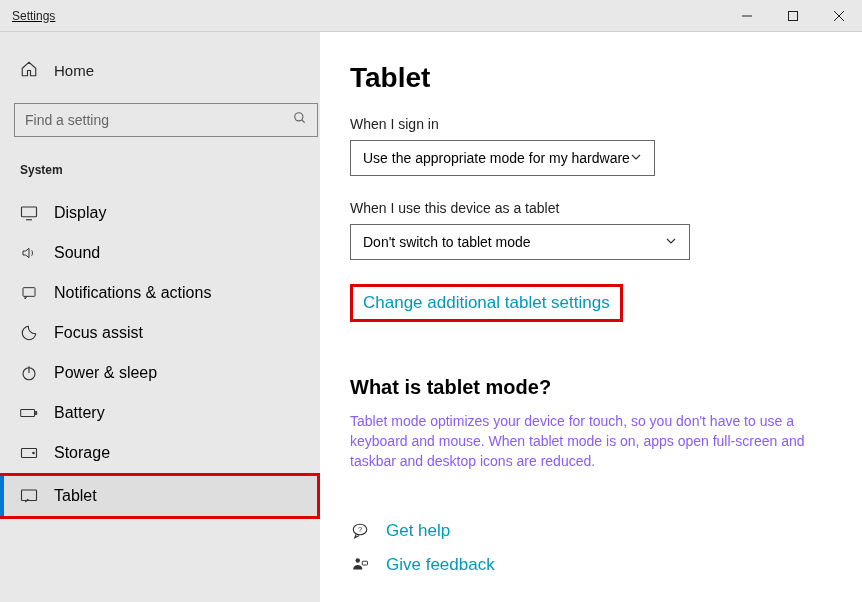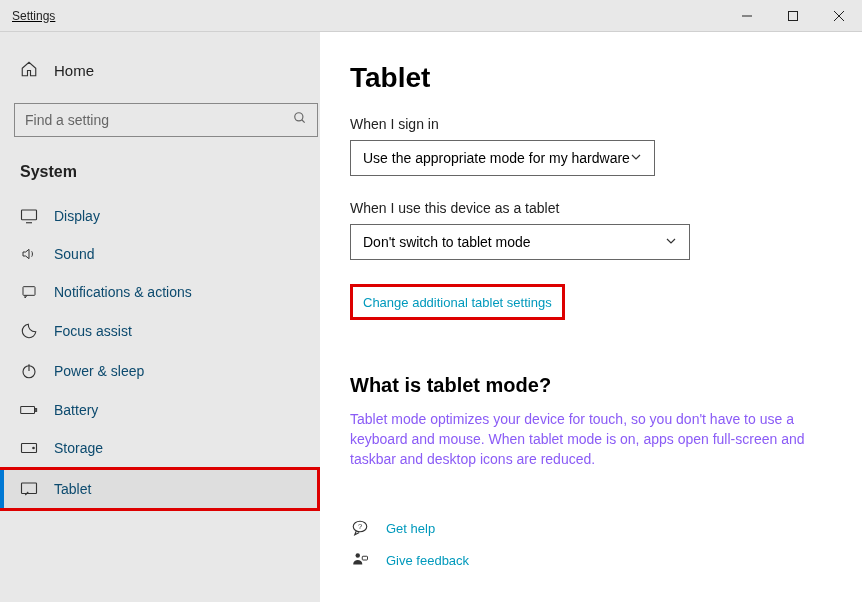--- a/index.html
+++ b/index.html
@@ -8,33 +8,33 @@
     .titlebar-left { padding-left: 12px; font-size: 12px; color: #222; }
     .titlebar-right { display: flex; }
     .win-btn { width: 46px; height: 32px; display: flex; align-items: center; justify-content: center; cursor: pointer; }
     .win-btn svg { width: 10px; height: 10px; }
     .content { flex: 1; display: flex; }
     .sidebar { width: 320px; background: #e8e8e8; padding-top: 16px; }
     .home-row { display: flex; align-items: center; gap: 16px; padding: 12px 20px; font-size: 15px; cursor: pointer; color: #222; }
     .search-field { margin: 10px 2px 18px 14px; border: 1px solid #888; background: #e8e8e8; height: 34px; display: flex; align-items: center; padding: 6px 10px; justify-content: space-between; }
     .search-field span.placeholder { font-size: 14px; color: #666; }
     .search-field .s-icon { color: #555; }
-    .sidebar-head { font-size: 16px; font-weight: 600; padding: 8px 20px 16px 20px; color: #222; }
-    .nav-item { display: flex; align-items: center; gap: 16px; padding: 11px 20px; font-size: 14px; color: #0c4a6e; cursor: pointer; position: relative; }
+    .sidebar-head { font-size: 12px; font-weight: 600; padding: 8px 20px 16px 20px; color: #222; }
+    .nav-item { display: flex; align-items: center; gap: 16px; padding: 11px 20px; font-size: 16px; color: #000000; cursor: pointer; position: relative; }
     .nav-item .nav-icon { width: 18px; display: flex; justify-content: center; color: #333; }
     .nav-item.active { background: #dedede; }
     .nav-item.active::before { content: ""; position: absolute; left: 0; top: 0; bottom: 0; width: 4px; background: #0078d4; }
     .highlight-box { border: 3px solid #d00; margin-left: -3px; }
     .main { flex: 1; padding: 30px 40px 20px 30px; background: #fff; overflow-y: auto; }
     .main h1 { font-size: 28px; font-weight: 600; margin-bottom: 22px; }
     .label { font-size: 14px; color: #222; margin-bottom: 8px; }
     .select { border: 1px solid #666; height: 34px; display: flex; align-items: center; justify-content: space-between; padding: 17px 12px; font-size: 14px; margin-bottom: 24px; cursor: pointer; background: #fff; }
     .select.w1 { width: 305px; }
     .select.w2 { width: 340px; }
-    .link { color: #0099bc; font-size: 13px; cursor: pointer; display: inline-block; }
+    .link { color: #0099bc; font-size: 17px; cursor: pointer; display: inline-block; }
     .link-box { border: 3px solid #d00; padding: 6px 10px; display: inline-block; margin-bottom: 30px; }
     .sub-head { font-size: 20px; font-weight: 600; margin-top: 24px; margin-bottom: 12px; }
     .desc { font-size: 14px; color: #8b5cf6; line-height: 20px; max-width: 470px; }
     .footer-links { margin-top: 50px; }
     .flink { display: flex; align-items: center; gap: 16px; margin-bottom: 14px; }
     .flink-icon { width: 20px; color: #333; display: flex; }
     .chev svg { width: 12px; height: 12px; }
   </style>
 </head>
 <body>

